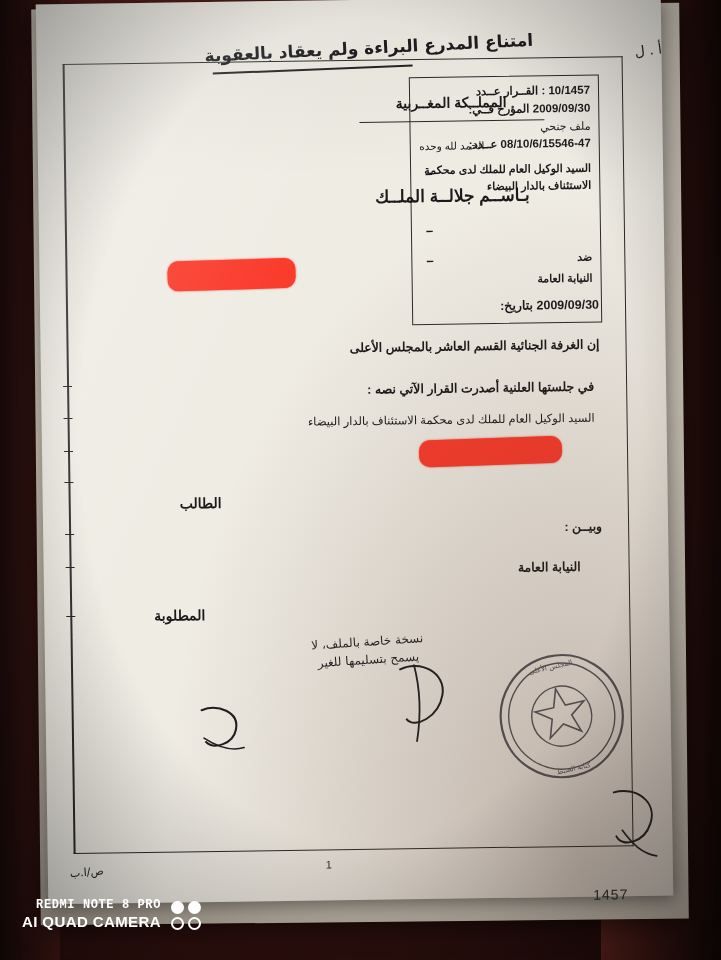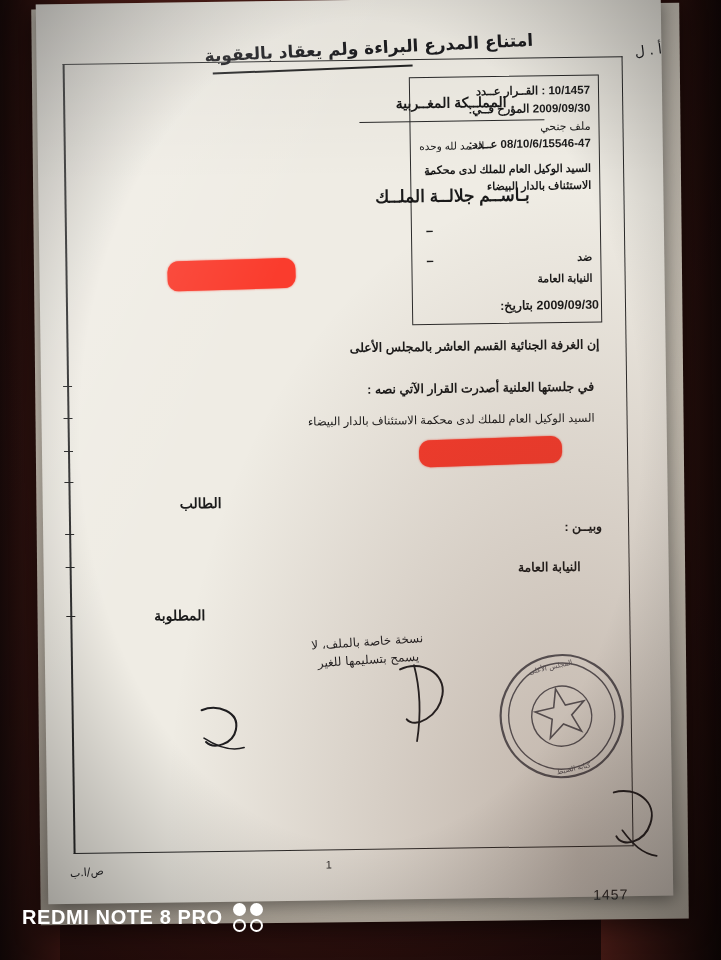--- a/index.html
+++ b/index.html
@@ -292,21 +292,21 @@
     gap: 10px;
   }
   .wm-dots { display: flex; flex-direction: column; gap: 3px; }
   .wm-row { display: flex; gap: 4px; }
   .wm-dot {
     width: 13px; height: 13px; border-radius: 50%;
     background: #fff;
   }
   .wm-dot.hollow { background: transparent; border: 2.2px solid #fff; width: 9px; height: 9px; }
   .wm-text { color: #fff; line-height: 1.25; }
-  .wm-l1 { font-size: 20px; font-weight: 700; letter-spacing: .6px; }
+  .wm-l1 { font-size: 12px; font-weight: 700; letter-spacing: .6px; font-family: Liberation Mono, monospace; }
   .wm-l2 { font-size: 15px; font-weight: 600; letter-spacing: .4px; }
 
   
   .vignette {
     position: absolute;
     inset: 0;
     pointer-events: none;
     background: radial-gradient(ellipse at 50% 45%, rgba(0,0,0,0) 55%, rgba(0,0,0,.45) 100%);
   }
 </style>
@@ -433,16 +433,17 @@
           <div class="wm-dot"></div>
           <div class="wm-dot"></div>
         </div>
       <div class="wm-row">
           <div class="wm-dot hollow"></div>
           <div class="wm-dot hollow"></div>
         </div>
     </div>
     <div class="wm-text">
       <div class="wm-l1">REDMI NOTE 8 PRO</div>
+      <div class="wm-l2">AI QUAD CAMERA</div>
     </div>
   </div>
 
 </div>
 
 </body></html>

